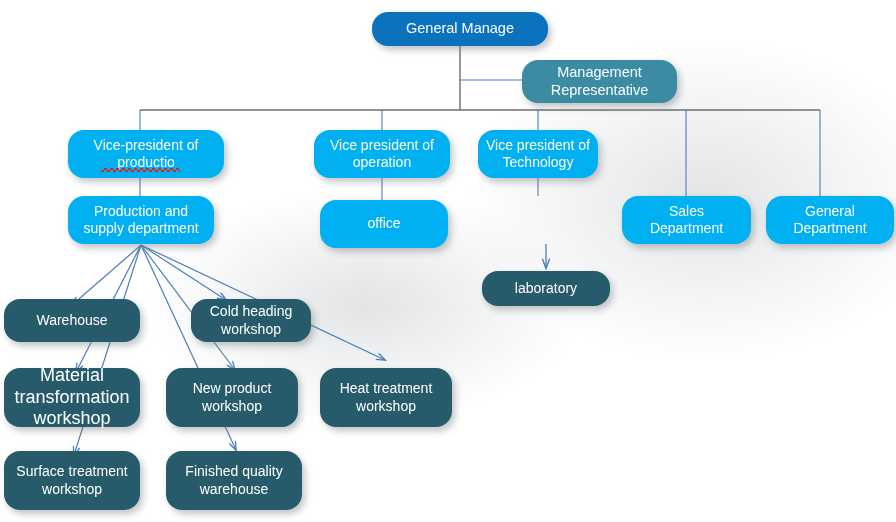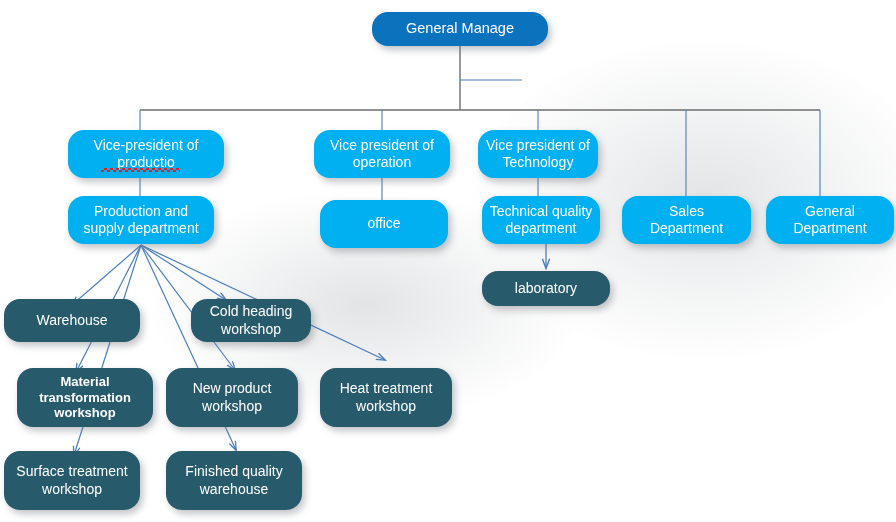--- a/index.html
+++ b/index.html
@@ -36,21 +36,21 @@
     line-height: 1.22;
     padding: 2px 6px;
     box-shadow: 3px 4px 7px rgba(120,125,130,0.45);
     white-space: pre-line;
   }
 
   .n-gm      { background: #0b72bd; font-size: 14.5px; }
   .n-cyan    { background: #00b0f0; font-size: 14px; }
   .n-mgmt    { background: #3b8ba3; font-size: 14.5px; }
   .n-dark    { background: #275a6b; font-size: 14px; }
-  .n-bold    { font-weight: bold; font-size: 13px; margin-left: 13px; }
+  .n-bold    { font-weight: normal; font-size: 18px; }
 
   
   .squiggle {
     position: absolute;
     height: 4px;
     background-image:
       radial-gradient(circle at 1.5px 3.2px, #e02020 1.2px, rgba(255,255,255,0) 1.6px),
       radial-gradient(circle at 4.5px 0.8px, #e02020 1.2px, rgba(255,255,255,0) 1.6px);
     background-size: 6px 4px;
     background-repeat: repeat-x;
@@ -106,20 +106,22 @@
       <path d="M141,245 L76,372"></path>
       <path d="M141,245 L235,370"></path>
       <path d="M141,245 L385,360"></path>
       <path d="M141,245 L74,455"></path>
       <path d="M141,245 L236,450"></path>
     </g>
   </svg>
 
   <div class="node n-gm" style="left:372px;top:12px;width:176px;height:34px;">General Manage</div>
 
+  <div class="node n-mgmt" style="left:522px;top:60px;width:155px;height:43px;">Management
+Representative</div>
 
   <div class="node n-cyan" style="left:68px;top:130px;width:156px;height:48px;">Vice-president of
 productio</div>
   <div class="squiggle" style="left:101px;top:168px;width:79px;"></div>
 
   <div class="node n-cyan" style="left:314px;top:130px;width:136px;height:48px;">Vice president of
 operation</div>
 
   <div class="node n-cyan" style="left:478px;top:130px;width:120px;height:48px;">Vice president of
 Technology</div>
@@ -128,22 +130,20 @@
 Department</div>
 
   <div class="node n-cyan" style="left:766px;top:196px;width:128px;height:48px;">General
 Department</div>
 
   <div class="node n-cyan" style="left:68px;top:196px;width:146px;height:48px;">Production and
 supply department</div>
 
   <div class="node n-cyan" style="left:320px;top:200px;width:128px;height:48px;">office</div>
 
-  <div class="node n-cyan" style="left:482px;top:196px;width:118px;height:48px;">Technical quality
-department</div>
 
   <div class="node n-dark" style="left:482px;top:271px;width:128px;height:35px;">laboratory</div>
 
   <div class="node n-dark" style="left:4px;top:299px;width:136px;height:43px;">Warehouse</div>
 
   <div class="node n-dark" style="left:164px;top:299px;width:120px;height:43px;margin-left:27px;">Cold heading
 workshop</div>
 
   <div class="node n-dark n-bold" style="left:4px;top:368px;width:136px;height:59px;">Material
 transformation

